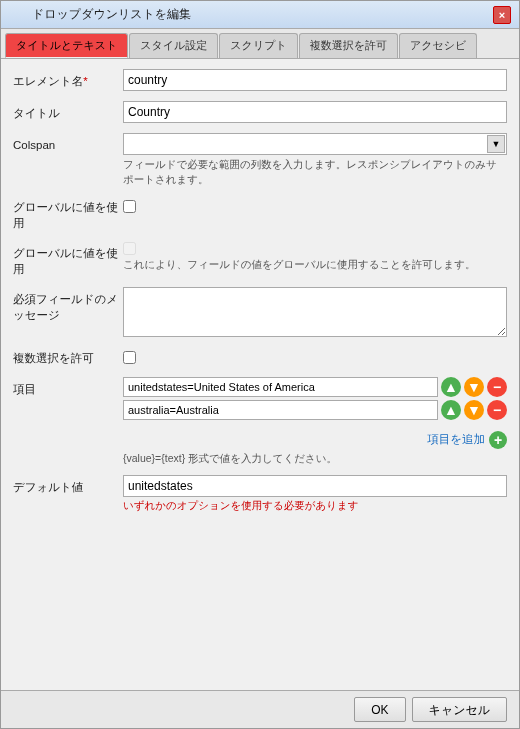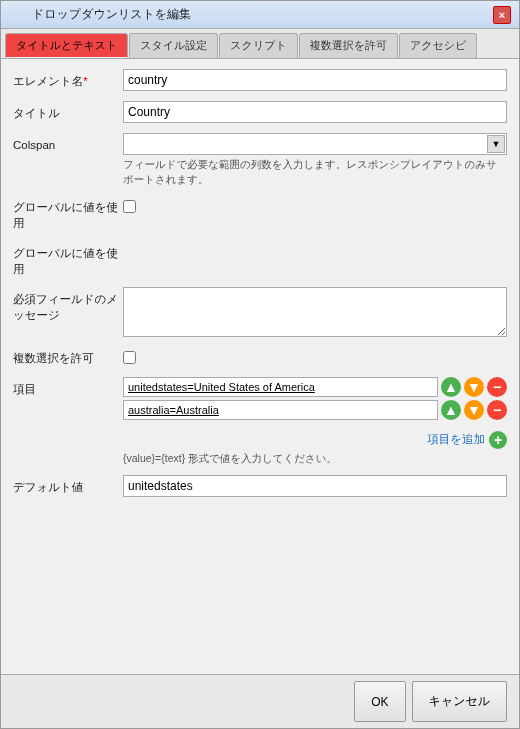--- a/index.html
+++ b/index.html
@@ -194,21 +194,20 @@
       gap: 3px;
     }
     .item-text-box {
       flex: 1;
       height: 20px;
       border: 1px solid #aaa;
       background: white;
       padding: 2px 4px;
       font-size: 11px;
       font-family: inherit;
-      text-decoration: underline;
     }
     .item-btn {
       width: 20px;
       height: 20px;
       border: none;
       border-radius: 50%;
       cursor: pointer;
       display: flex;
       align-items: center;
       justify-content: center;
@@ -245,21 +244,21 @@
       font-weight: bold;
       cursor: pointer;
     }
     .footer-bar {
       background: #e8e8e8;
       border-top: 1px solid #aaa;
       padding: 6px 12px;
       display: flex;
       justify-content: flex-end;
       gap: 6px;
-      height: 54px;
+      height: 38px;
     }
     .footer-btn {
       padding: 4px 16px;
       border: 1px solid #999;
       background: linear-gradient(to bottom, #f5f5f5, #e0e0e0);
       cursor: pointer;
       font-size: 12px;
       font-family: inherit;
       border-radius: 2px;
     }
@@ -324,20 +323,24 @@
 
       <div class="checkbox-row">
         <div class="checkbox-label-col">グローバルに値を使用</div>
         <div class="checkbox-ctrl">
           <input type="checkbox" style="">
         </div>
       </div>
 
       <div class="checkbox-row">
         <div class="checkbox-label-col">グローバルに値を使用</div>
+        <div class="form-control-wrap">
+          <input type="checkbox" disabled="" style="">
+          <div class="hint-text">これにより、フィールドの値をグローバルに使用することを許可します。</div>
+        </div>
       </div>
 
 
       <div class="form-row">
         <div class="form-label">必須フィールドのメッセージ</div>
         <div class="form-control-wrap">
           <textarea class="textarea-input" style=""></textarea>
         </div>
       </div>
 
@@ -371,20 +374,21 @@
             <div class="add-item-icon">+</div>
           </div>
           <div class="hint-text">{value}={text} 形式で値を入力してください。</div>
         </div>
       </div>
 
       <div class="form-row">
         <div class="form-label">デフォルト値</div>
         <div class="form-control-wrap">
           <input type="text" class="text-input" value="unitedstates" style="">
+          <div class="warning-text">いずれかのオプションを使用する必要があります</div>
         </div>
       </div>
 
     </div>
   </div>
 
   <div class="footer-bar">
     <button class="footer-btn">OK</button>
     <button class="footer-btn">キャンセル</button>
   </div>

